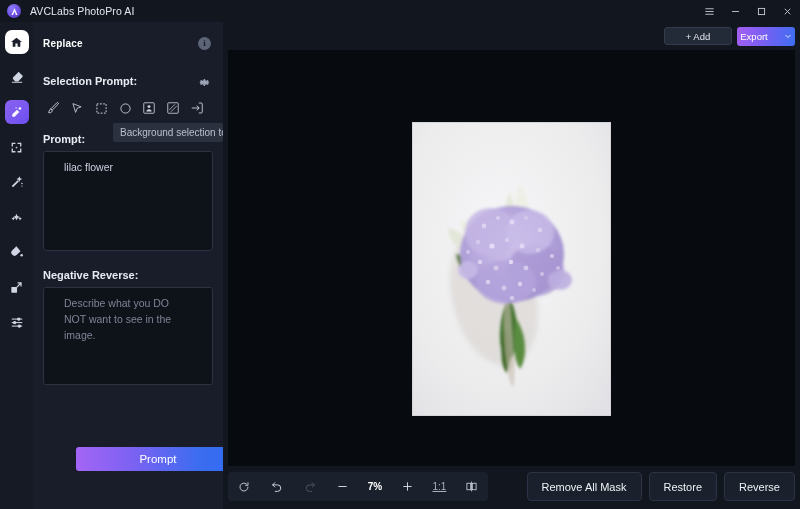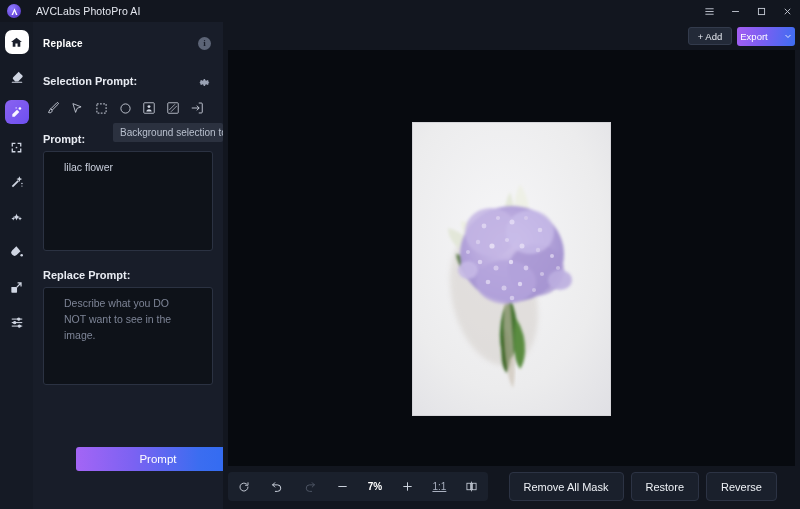--- a/index.html
+++ b/index.html
@@ -16,21 +16,21 @@
     position: absolute; left: 0; top: 0; width: 800px; height: 22px;
     background: #12161f; display: flex; align-items: center;
   }
   .app-logo {
     width: 14px; height: 14px; border-radius: 50%; margin-left: 7px;
     background: radial-gradient(circle at 35% 30%, #8f7bff 0%, #6d4fe0 55%, #4a2fb0 100%);
     display: flex; align-items: center; justify-content: center;
     font-size: 8px; color: #fff; font-weight: bold;
   }
   .app-title {
-    margin-left: 15px; font-size: 10.5px; color: #e4e7ef; letter-spacing: .1px;
+    margin-left: 9px; font-size: 10.5px; color: #e4e7ef; letter-spacing: .1px;
   }
   .win-btns {
     position: absolute; right: 0; top: 0; height: 22px; display: flex; align-items: center;
   }
   .win-btn {
     width: 26px; height: 22px; display: flex; align-items: center; justify-content: center;
     color: #c8cdd8; font-size: 11px;
   }
 
   
@@ -108,21 +108,21 @@
     background: #2b313f; color: #b9c0ce; font-size: 10px;
     display: flex; align-items: center; padding: 0 7px;
     white-space: nowrap; overflow: hidden; max-width: 110px;
     border-radius: 2px; z-index: 40;
   }
 
   
   .main { position: absolute; left: 223px; top: 22px; width: 577px; height: 487px; background:#12161f; }
   .main-top { position: relative; height: 28px; }
   .add-btn {
-    position: absolute; right: 68px; top: 5px; width: 44px; height: 18px;
+    position: absolute; right: 68px; top: 5px; width: 68px; height: 18px;
     background: #232a38; border: 1px solid #333b4c; border-radius: 3px;
     color: #e6e9f0; font-size: 9.5px; display: flex; align-items: center; justify-content: center;
     cursor: pointer; font-family: "Liberation Sans", sans-serif;
   }
   .export-btn {
     position: absolute; right: 5px; top: 5px; width: 58px; height: 19px;
     border: none; border-radius: 3px; cursor: pointer;
     background: linear-gradient(100deg,#a45ef2 0%,#7a5ff2 45%,#3d6ef2 100%);
     color: #fff; font-size: 9.5px; display: flex; align-items: center; justify-content: center;
     gap: 16px; font-family: "Liberation Sans", sans-serif;
@@ -146,21 +146,21 @@
     background: #1a202c; border-radius: 4px;
     display: flex; align-items: center;
   }
   .zbtn {
     width: 33px; height: 29px; display: flex; align-items: center; justify-content: center;
     color: #cfd5e0; cursor: pointer;
   }
   .zbtn.dim { color: #4d5464; }
   .zlabel { font-size: 10px; color: #ffffff; width: 32px; text-align: center; font-weight: bold;}
   .zlabel.small { color: #aab1c0; font-weight: normal; text-decoration: underline; }
-  .rbtns { position: absolute; right: 23px; top: 6px; display: flex; gap: 7px; }
+  .rbtns { position: absolute; right: 5px; top: 6px; display: flex; gap: 7px; }
   .rbtn {
     height: 29px; padding: 0 14px; background: #1a202c; border: 1px solid #2c3344;
     border-radius: 4px; color: #eef1f6; font-size: 11px; cursor: pointer;
     display: flex; align-items: center; font-family: "Liberation Sans", sans-serif;
   }
 </style>
 </head>
 <body>
 
 <div id="app">
@@ -347,21 +347,21 @@
           <path d="M15 3.5h4.5a1.5 1.5 0 0 1 1.5 1.5v14a1.5 1.5 0 0 1-1.5 1.5H15"></path>
           <line x1="3" y1="12" x2="15.5" y2="12"></line>
           <polyline points="11.5,8 15.8,12 11.5,16"></polyline>
         </svg>
       </div>
     </div>
 
     <div class="field-label">Prompt:</div>
     <textarea class="ta" id="prompt-input" placeholder="Describe what you want to see in the image." style="">lilac flower</textarea>
 
-    <div class="field-label">Replace Prompt:</div>
+    <div class="field-label">Negative Reverse:</div>
     <textarea class="ta" id="negative-input" placeholder="Describe what you DO NOT want to see in the image." style=""></textarea>
 
     <button class="apply-btn">Prompt</button>
   </div>
 
   <div class="tooltip">Background selection tool</div>
 
   <div class="main">
 
     <div class="main-top">

